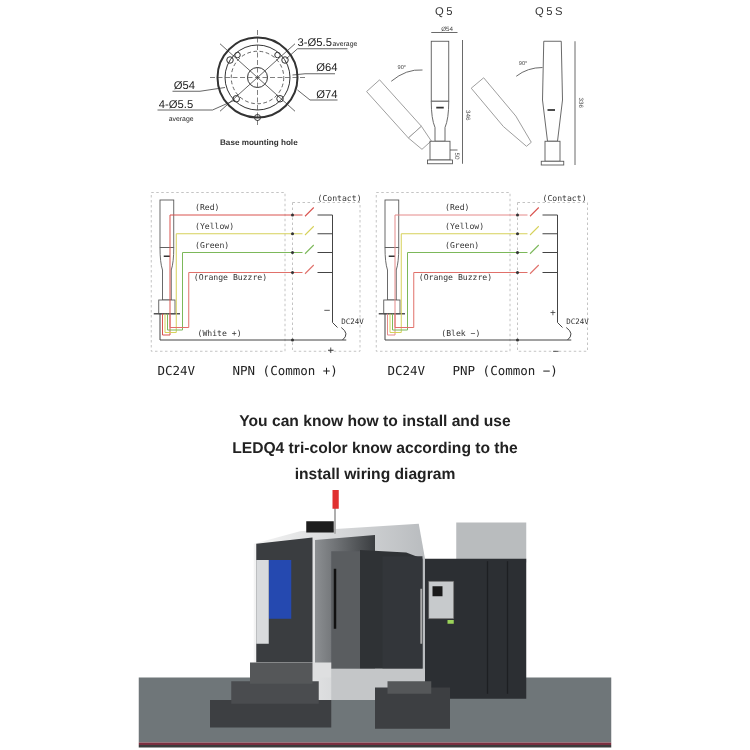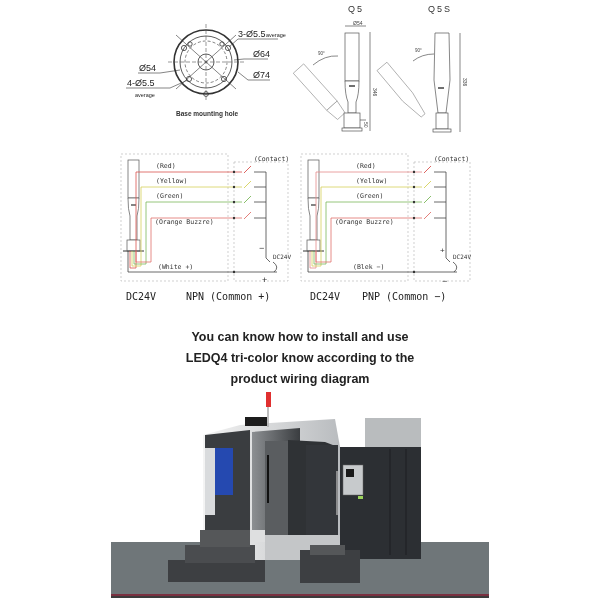--- a/index.html
+++ b/index.html
@@ -184,21 +184,21 @@
   <text class="mono" x="155" y="109" font-size="6" fill="#333">DC24V</text>
   <text x="142" y="103" font-size="8" fill="#333">+</text>
   <text x="144" y="134" font-size="9" fill="#333">−</text>
   <text class="mono" x="12" y="150" font-size="10" fill="#222">DC24V</text>
   <text class="mono" x="64" y="150" font-size="10" fill="#222">PNP (Common −)</text>
 </svg>
 
 <div class="caption" style="top:327px">
   <div>You can know how to install and use</div>
   <div>LEDQ4 tri-color know according to the</div>
-  <div>product wiring diagram</div>
+  <div>install wiring diagram</div>
 </div>
 
 <svg class="abs" style="left:100px;top:385px" width="400" height="215">
   <defs>
     <linearGradient id="silver" x1="0" x2="1">
       <stop offset="0" stop-color="#f4f4f4"></stop>
         <stop offset="1" stop-color="#b9bcbf"></stop>
     </linearGradient>
     <linearGradient id="glass" x1="0" x2="1">
       <stop offset="0" stop-color="#8c8f92"></stop>

